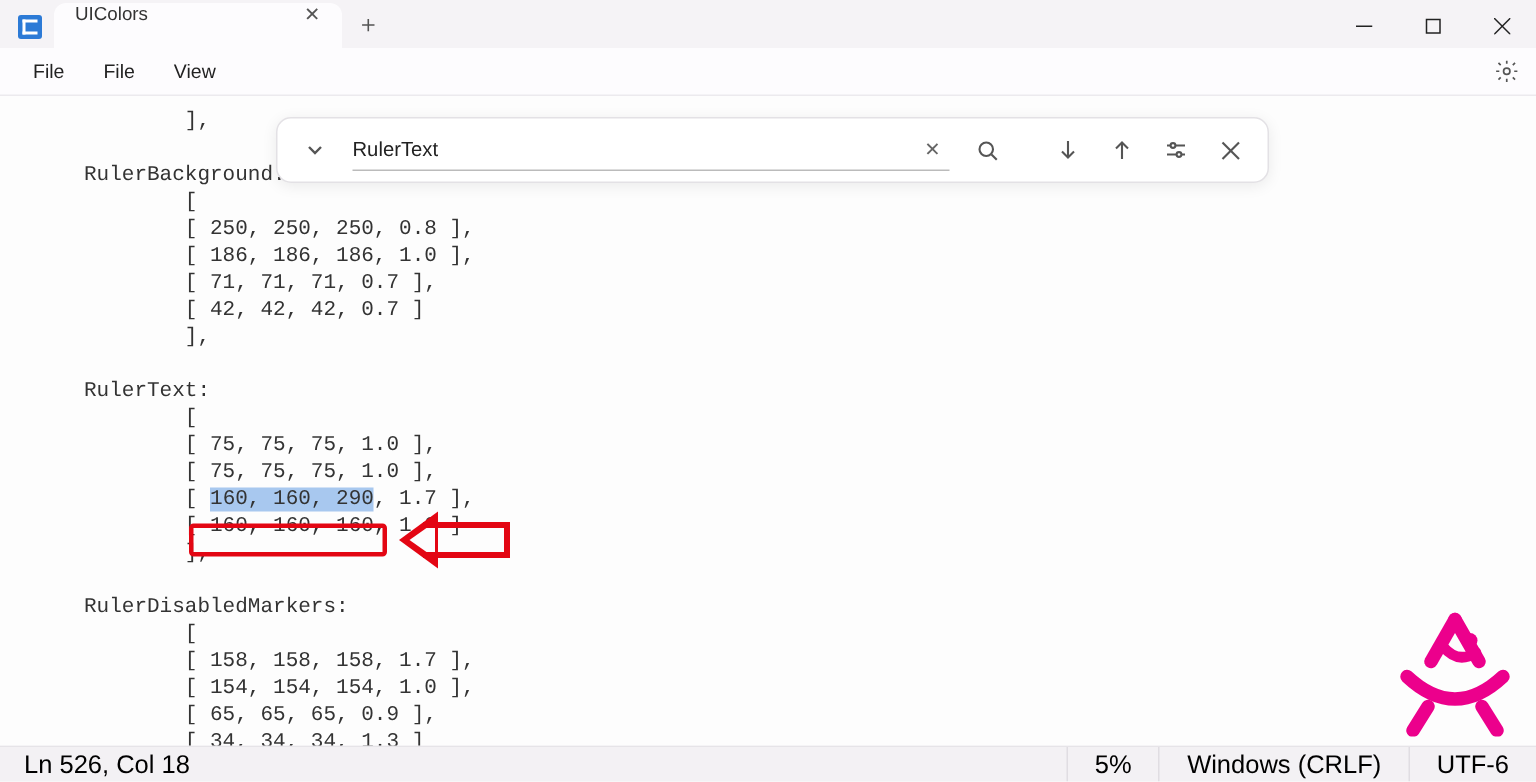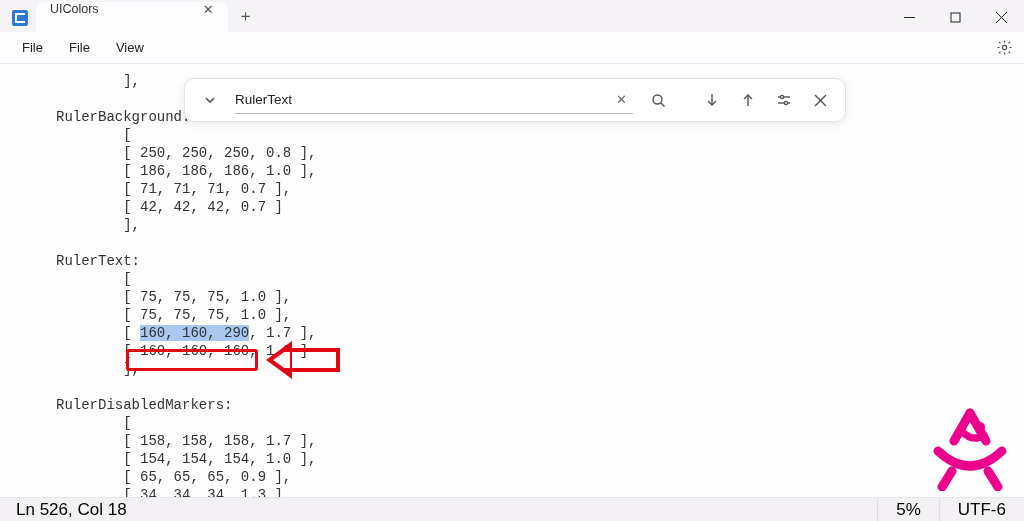--- a/index.html
+++ b/index.html
@@ -192,16 +192,17 @@
         <circle cx="60" cy="26" r="5" fill="#ec008c"></circle>
         <path d="M42 30 Q52 42 64 34" fill="none" stroke="#ec008c" stroke-width="7" stroke-linecap="round"></path>
       </svg>
     </div>
   </div>
 
   <div class="statusbar">
     <div class="sb-left">Ln 526, Col 18</div>
     <div class="sb-spacer"></div>
     <div class="sb-cell">5%</div>
+    <div class="sb-cell">Windows (CRLF)</div>
     <div class="sb-cell">UTF-6</div>
   </div>
 
 </div>
 
 </body></html>

